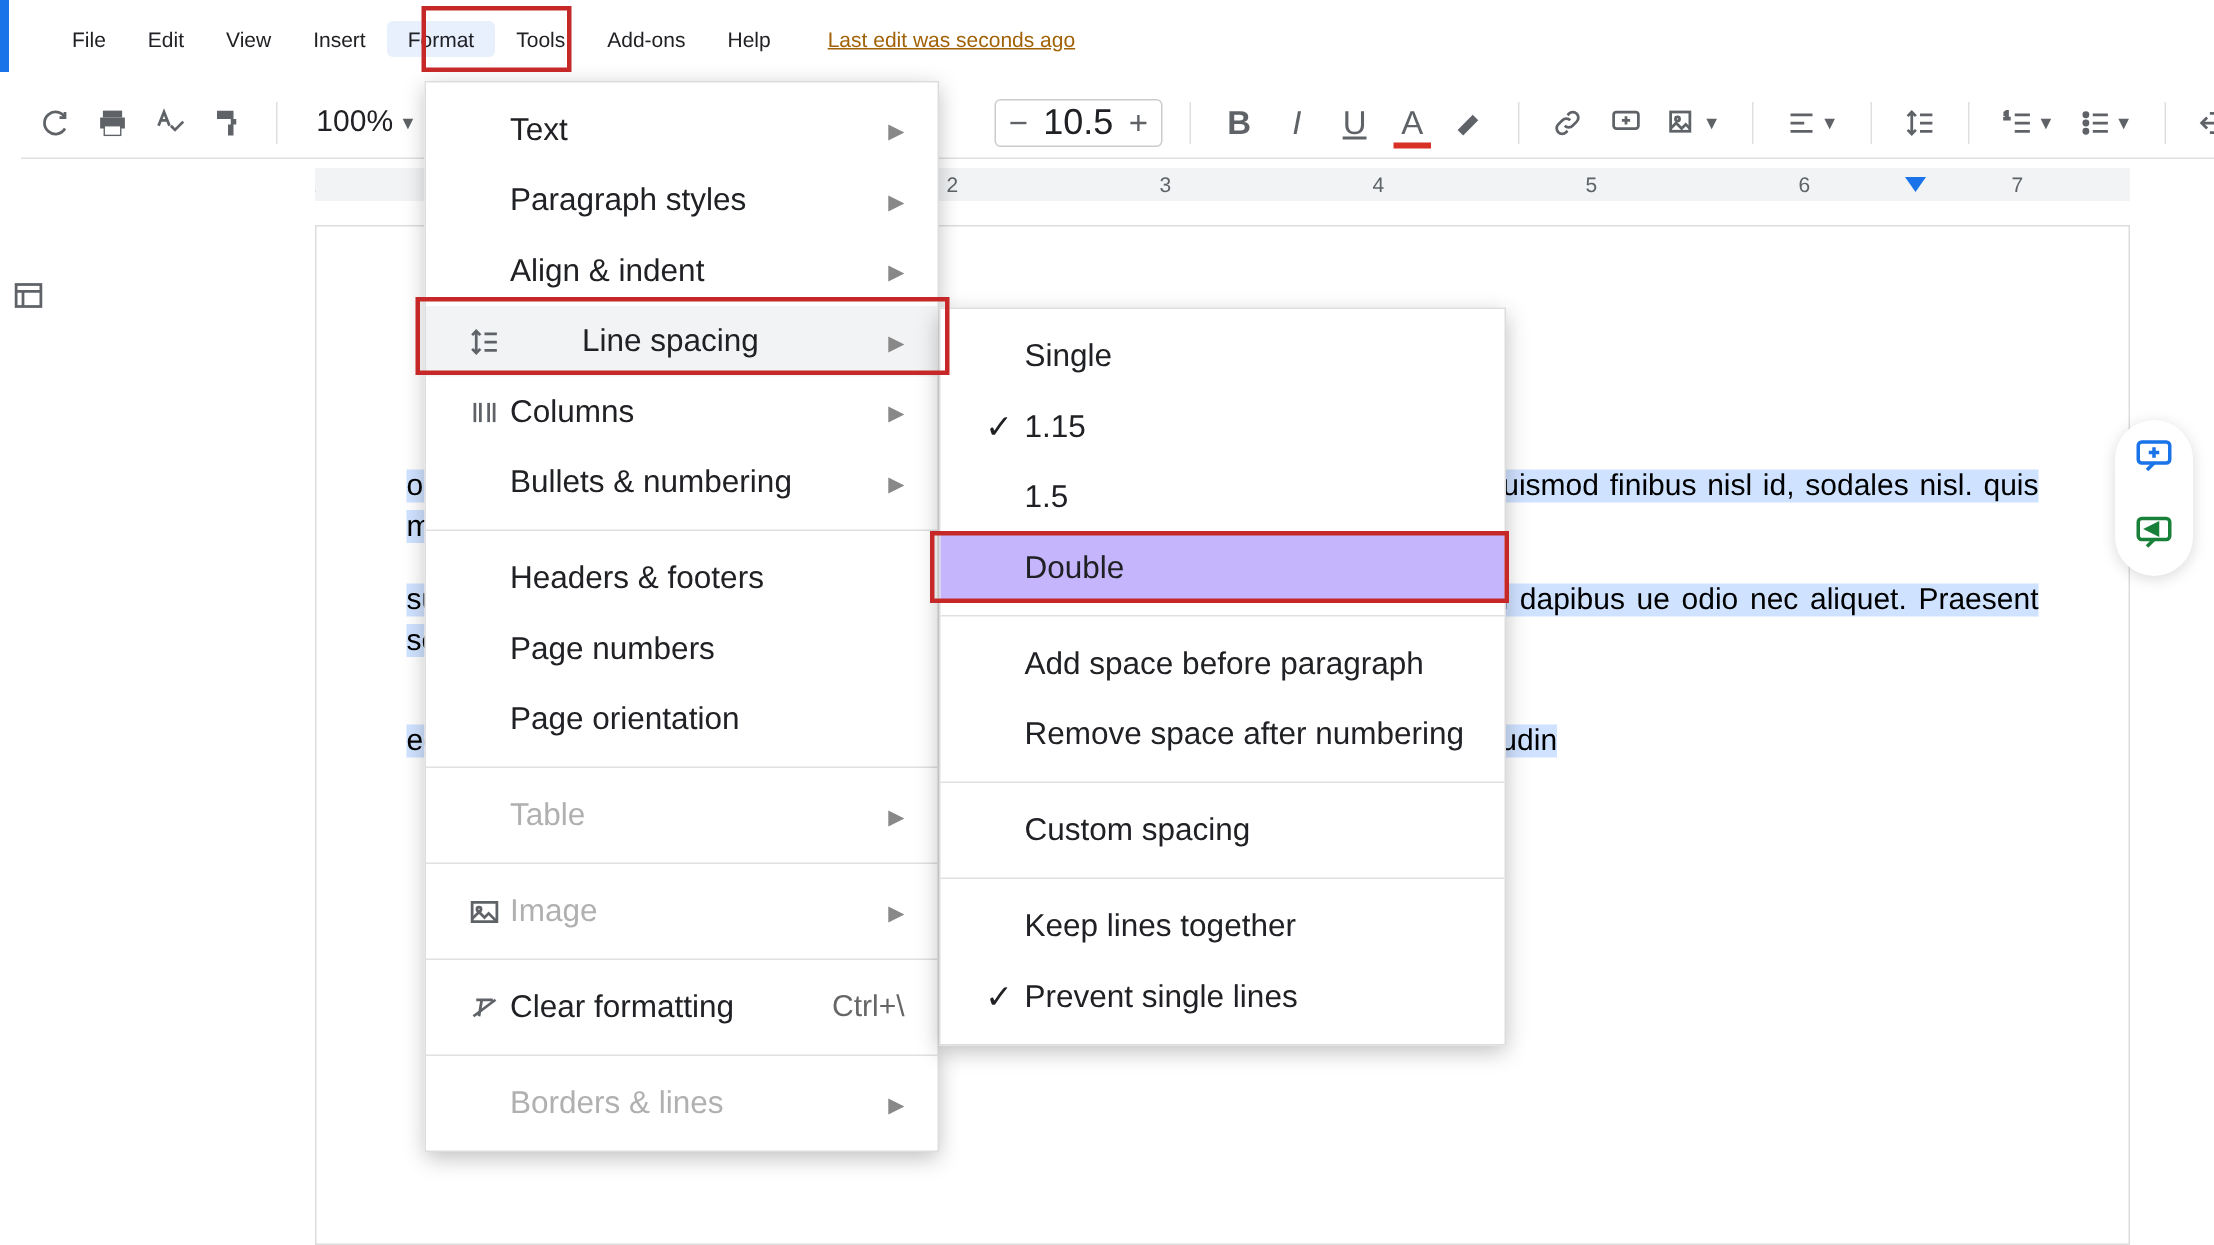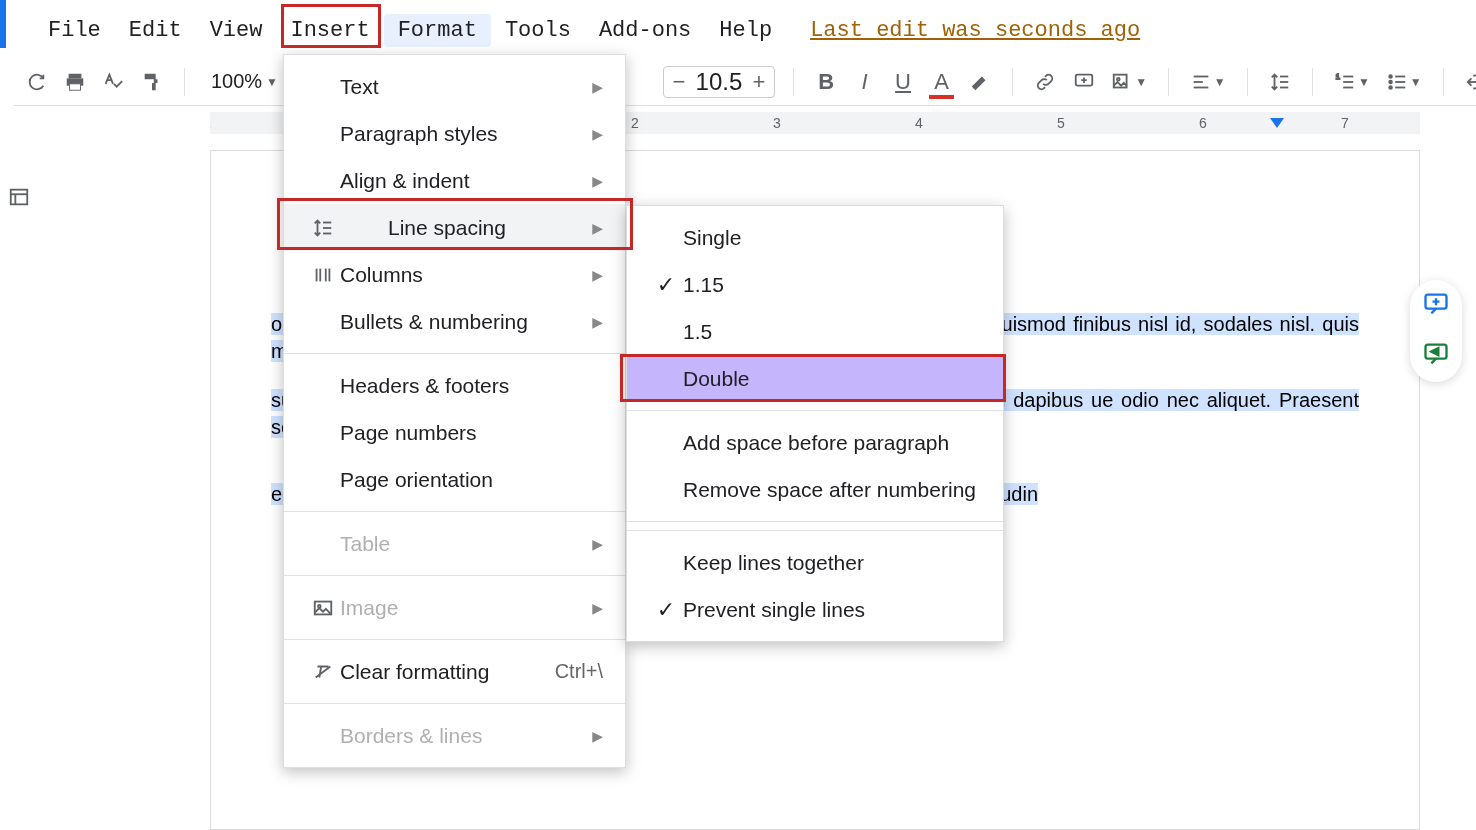--- a/index.html
+++ b/index.html
@@ -3,21 +3,21 @@
 <meta charset="utf-8">
 <style>
   * { box-sizing: border-box; margin: 0; padding: 0; font-family: Arial, "Helvetica Neue", sans-serif; }
   body { width: 1476px; height: 830px; background: #fff; overflow: hidden; position: relative; }
 
   
   .doc-stripe { position:absolute; left:0; top:0; width:6px; height:48px; background:#1a73e8; }
 
   
   .menubar { position:absolute; left:34px; top:14px; display:flex; gap:0; }
-  .menubar-item { font-size:22px; color:#202124; padding:4px 14px; cursor:pointer; border-radius:4px;font-family:Liberation Mono, monospace; }
+  .menubar-item { font-size:14px; color:#202124; padding:4px 14px; cursor:pointer; border-radius:4px; }
   .menubar-item.last-edit { color:#a16207; text-decoration:underline; margin-left:10px; }
 
   
   .toolbar { position:absolute; left:0; top:58px; height:48px; width:1476px; display:flex; align-items:center; padding-left:8px; gap:10px; border-bottom:1px solid #e0e0e0;margin-left:14px; }
   .tool { width:30px; height:30px; display:flex; align-items:center; justify-content:center; color:#5f6368; cursor:pointer; }
   .tool svg { width:22px; height:22px; }
   .zoom-box { display:flex; align-items:center; gap:4px; font-size:20px; color:#202124; margin:0 8px; }
   .dropdown-caret { font-size:12px; color:#5f6368; }
   .sep { width:1px; height:28px; background:#e0e0e0; margin:0 8px; }
   .fontsize-group { display:flex; align-items:center; border:1px solid #ccc; border-radius:4px; height:32px; margin-left:340px;}
@@ -344,20 +344,24 @@
   <div class="sp-div"></div>
   <div class="sp-item">
       <span class="check"></span>
       <span>Add space before paragraph</span>
     </div>
   <div class="sp-item">
       <span class="check"></span>
       <span>Remove space after numbering</span>
     </div>
   <div class="sp-div"></div>
+  <div class="sp-item">
+      <span class="check"></span>
+      <span>Custom spacing</span>
+    </div>
   <div class="sp-div"></div>
   <div class="sp-item">
       <span class="check"></span>
       <span>Keep lines together</span>
     </div>
   <div class="sp-item">
       <span class="check">✓</span>
       <span>Prevent single lines</span>
     </div>
 </div>

